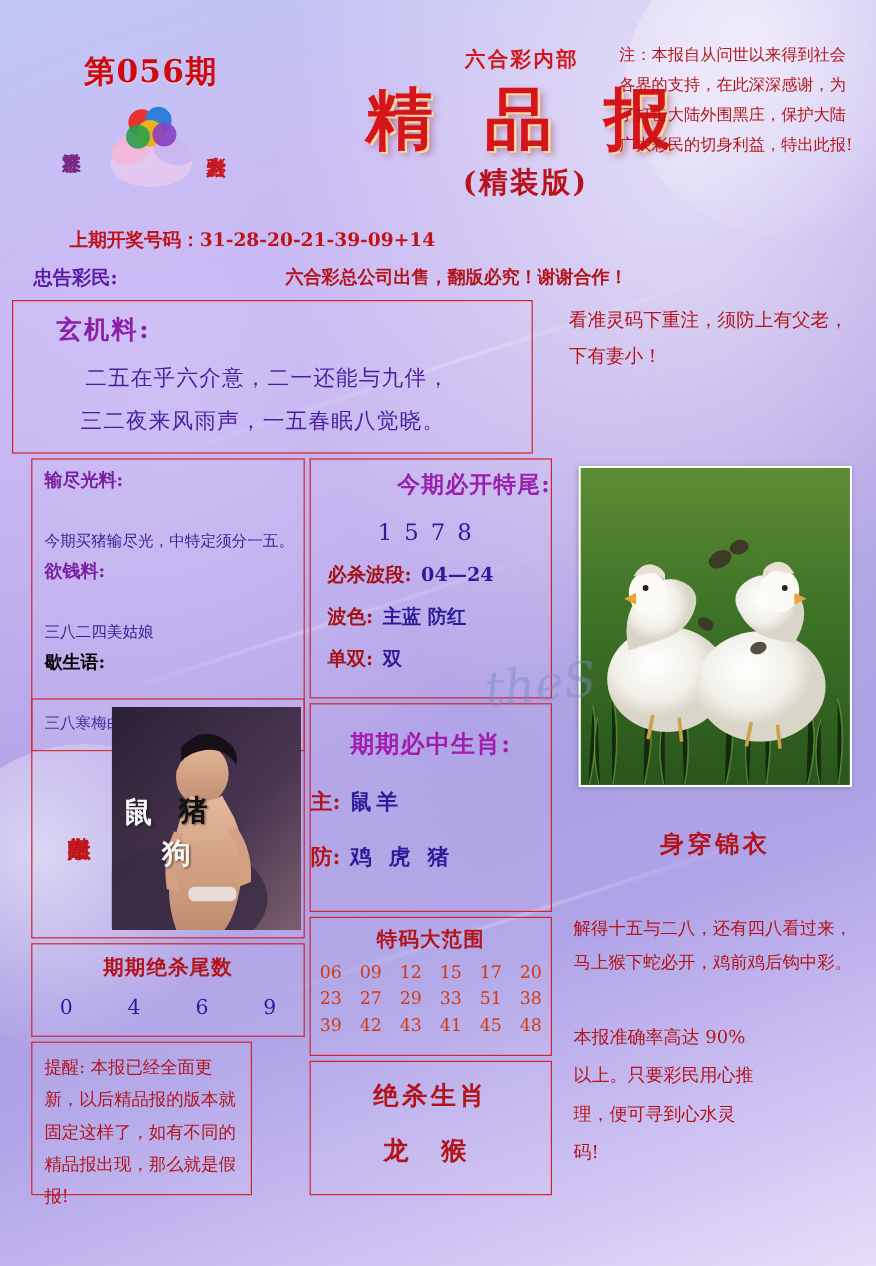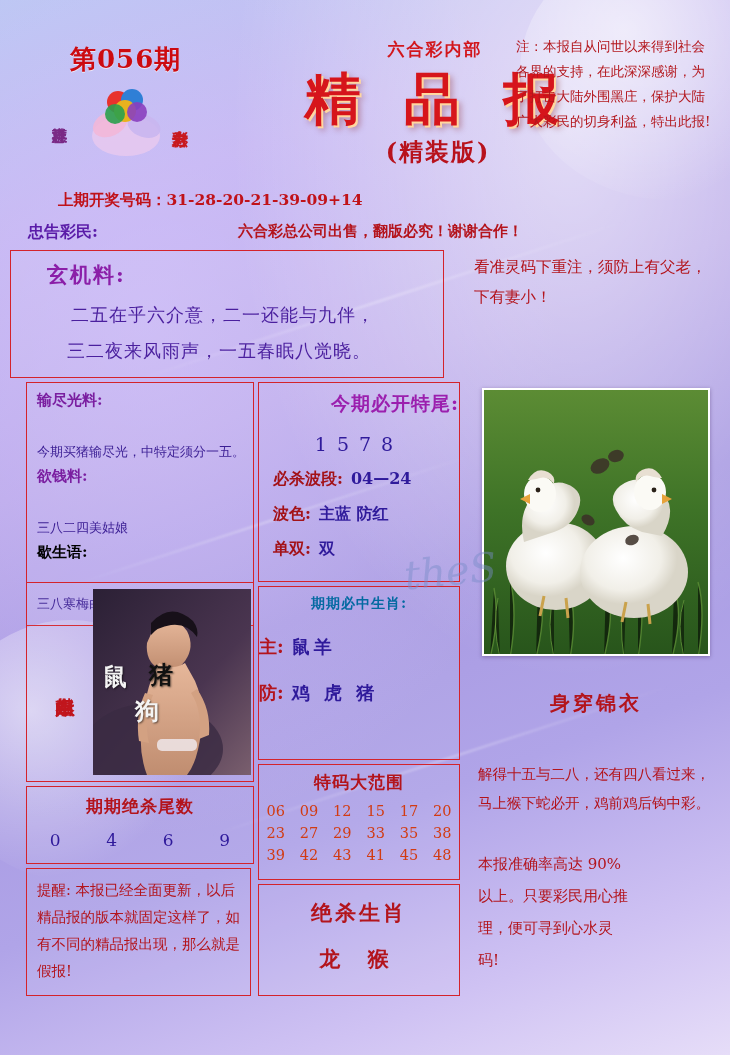--- a/index.html
+++ b/index.html
@@ -113,21 +113,21 @@
   .shuliao .t3 { font-size:15px; font-weight:bold; color:#000000; font-family:"DejaVu Serif","Liberation Serif",serif; margin:6px 0 2px 2px;}
 
   .center-col { left:258px; top:382px; width:202px; height:200px; }
   .center-col .h { text-align:right; font-size:19px; font-weight:bold; color:#9b1fae; margin-top:8px; font-family:"DejaVu Serif","Liberation Serif",serif; letter-spacing:1px;}
   .center-col .nums { text-align:center; font-size:19px; color:#2f1a9b; margin-top:16px; letter-spacing:10px; font-family:"DejaVu Serif","Liberation Serif",serif;}
   .center-col .row { font-size:16px; color:#b3141c; margin-top:14px; padding-left:14px; font-family:"DejaVu Serif","Liberation Serif",serif; font-weight:bold;}
   .center-col .row .k { color:#a31218; }
   .center-col .row .v { color:#2f1a9b; margin-left:8px;}
 
   .zodiac { left:258px; top:586px; width:202px; height:174px; }
-  .zodiac .h { text-align:center; font-size:14px; font-weight:bold; color:#0369a1; margin-top:8px; font-family:"DejaVu Serif","Liberation Serif",serif; letter-spacing:1px;}
+  .zodiac .h { text-align:center; font-size:20px; font-weight:bold; color:#a21caf; margin-top:20px; font-family:"DejaVu Serif","Liberation Serif",serif; letter-spacing:1px;}
   .zodiac .r { font-size:18px; margin-top:22px; font-family:"DejaVu Serif","Liberation Serif",serif; font-weight:bold;}
   .zodiac .r .k { color:#b3141c; }
   .zodiac .r .v { color:#2f1a9b; margin-left:8px; letter-spacing:4px;}
 
   .fanwei { left:258px; top:764px; width:202px; height:116px; }
   .fanwei .h { text-align:center; font-size:17px; font-weight:bold; color:#b3141c; margin-top:6px; font-family:"DejaVu Serif","Liberation Serif",serif; letter-spacing:1px;}
   .fanwei table { width:100%; border-collapse:collapse; margin-top:6px;}
   .fanwei td { text-align:center; font-size:14.5px; color:#d23b12; padding:3px 0; font-family:"DejaVu Serif","Liberation Serif",serif;}
 
   .jueshazodiac { left:258px; top:884px; width:202px; height:112px; }
@@ -146,21 +146,21 @@
     text-shadow:1px 1px 2px rgba(0,0,0,.55);
   }
   .baijie .ch1 { left:76px; top:78px; font-size:24px; color:#f4f4f4; }
   .baijie .ch2 { left:122px; top:76px; font-size:24px; color:#111; }
   .baijie .ch3 { left:108px; top:112px; font-size:24px; color:#f4f4f4; }
 
   .weishu { left:26px; top:786px; width:228px; height:78px; }
   .weishu .h { text-align:center; font-size:17px; font-weight:bold; color:#b3141c; margin-top:8px; font-family:"DejaVu Serif","Liberation Serif",serif; letter-spacing:1px;}
   .weishu .nums { display:flex; justify-content:space-around; margin-top:12px; font-size:17px; color:#2f1a9b; font-family:"DejaVu Serif","Liberation Serif",serif;}
 
-  .tixing { left:26px; top:868px; width:225px; height:128px; padding:8px 10px; }
+  .tixing { left:26px; top:868px; width:184px; height:128px; padding:8px 10px; }
   .tixing p { margin:0; font-size:14.5px; line-height:27px; color:#b3141c; font-family:"DejaVu Serif","Liberation Serif",serif;}
 
   
   .rtext1 { position:absolute; left:474px; top:252px; width:236px; font-size:15.5px; line-height:30px; color:#b3141c; font-family:"DejaVu Serif","Liberation Serif",serif;}
   .photo {
     position:absolute; left:482px; top:388px; width:228px; height:268px;
     border:2px solid #ffffff; box-shadow:0 1px 4px rgba(60,30,90,.4);
     overflow:hidden; background:#2e5d22;
   }
   .rcaption {
@@ -275,21 +275,21 @@
         <td>12</td>
         <td>15</td>
         <td>17</td>
         <td>20</td>
       </tr>
       <tr>
         <td>23</td>
         <td>27</td>
         <td>29</td>
         <td>33</td>
-        <td>35</td>
+        <td>51</td>
         <td>38</td>
       </tr>
       <tr>
         <td>39</td>
         <td>42</td>
         <td>43</td>
         <td>41</td>
         <td>45</td>
         <td>48</td>
       </tr>

